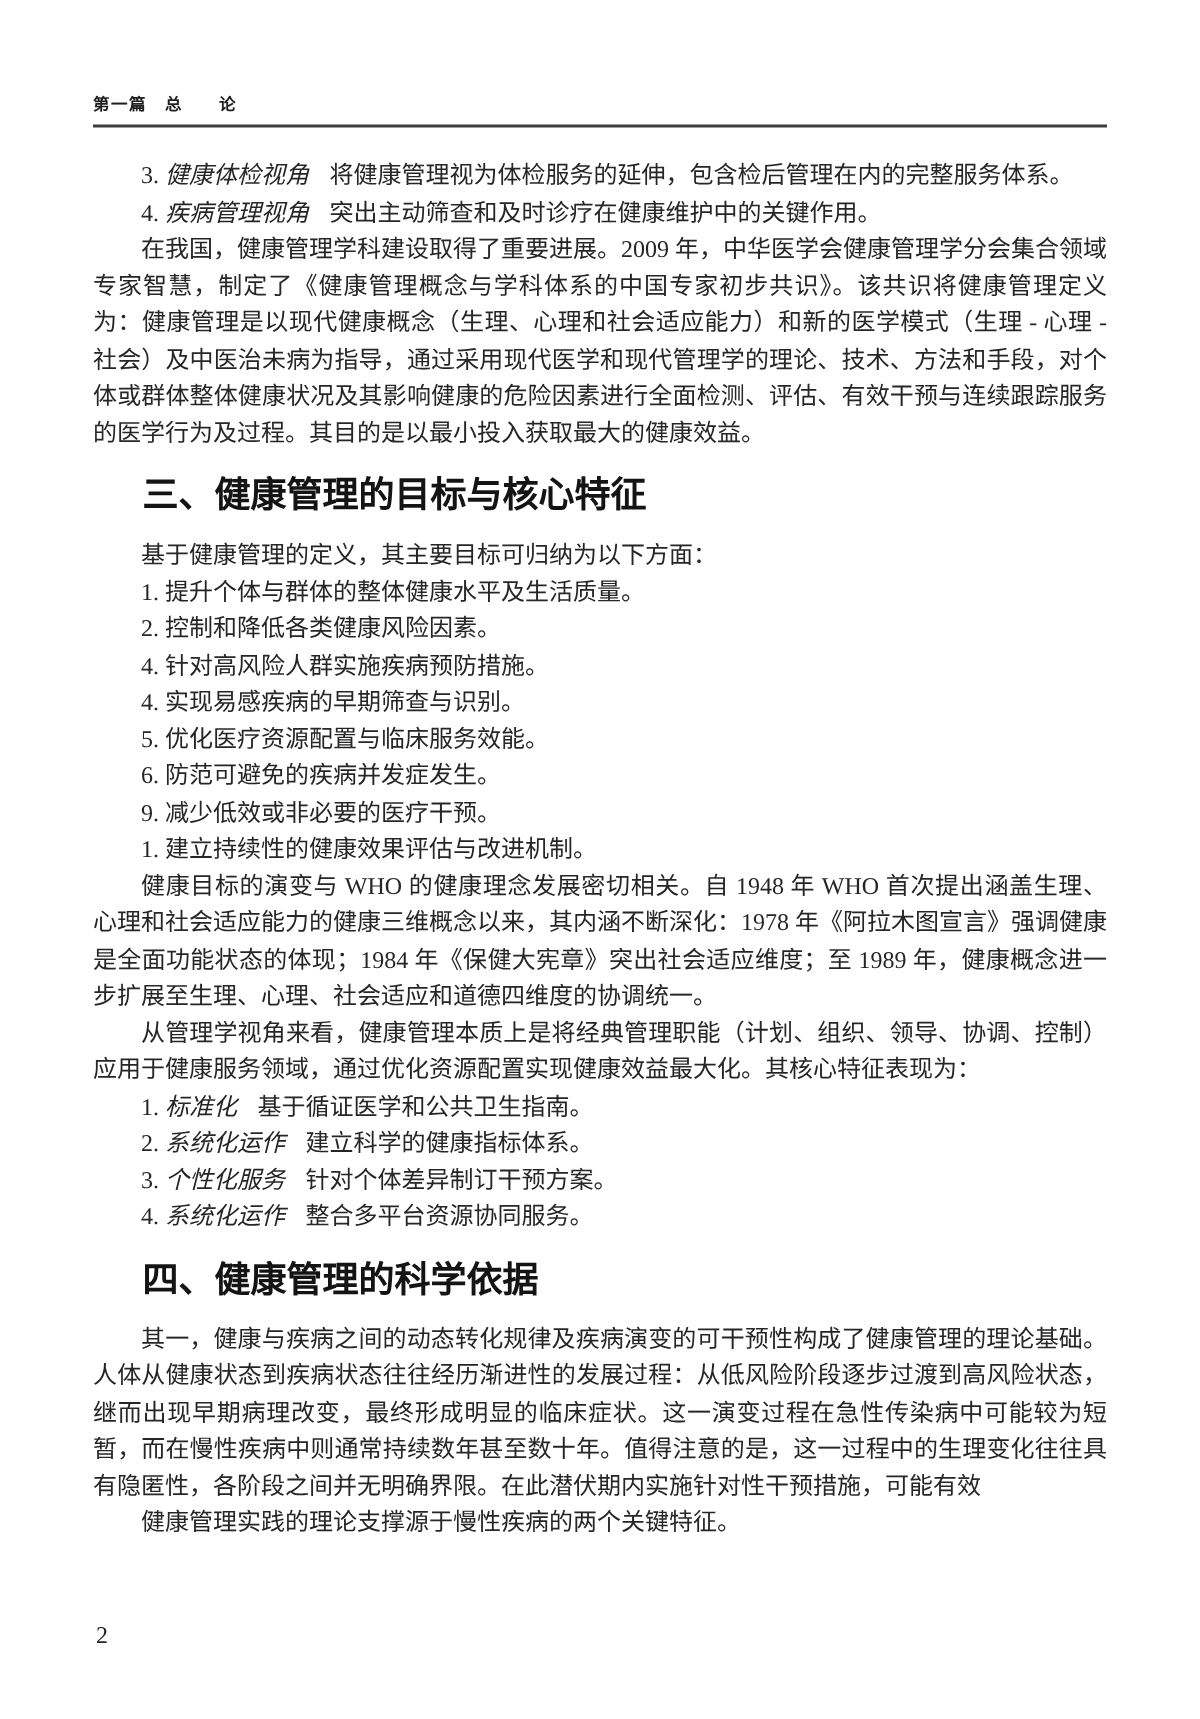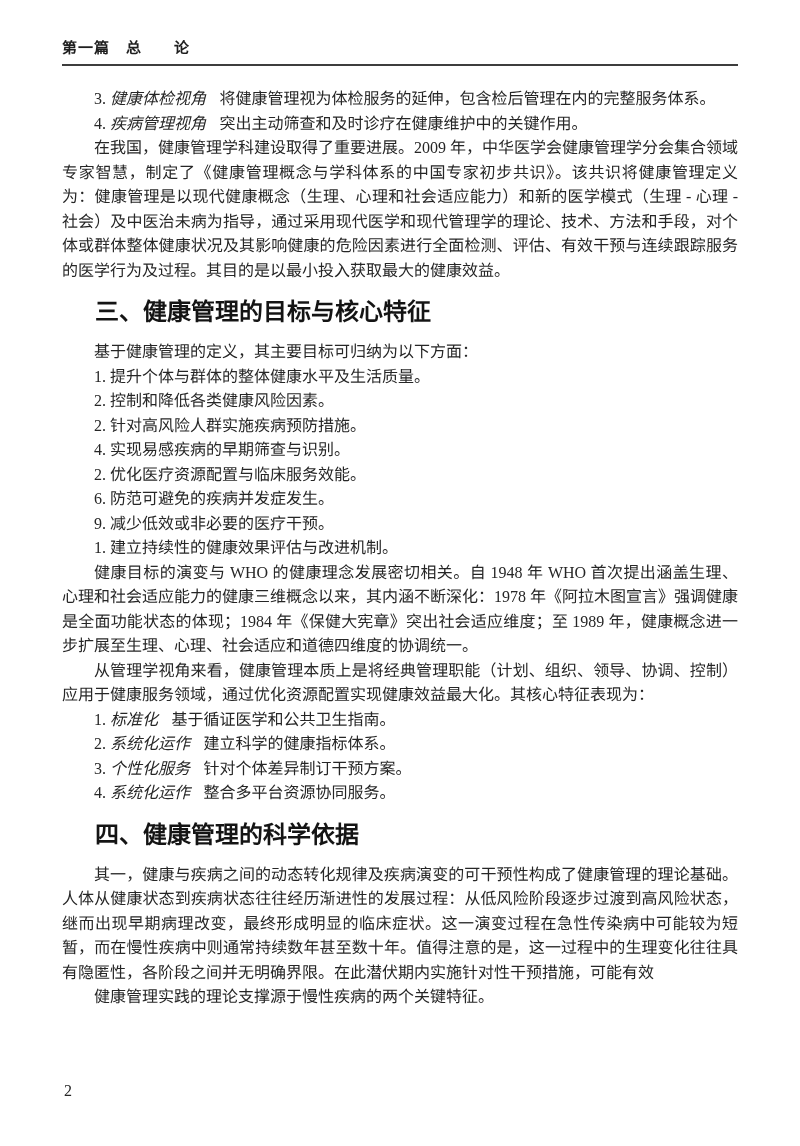--- a/index.html
+++ b/index.html
@@ -16,26 +16,26 @@
     font-family: "Liberation Serif", "DejaVu Serif", serif;
     color: #262626;
   }
   .content {
     position: absolute;
     left: 62px;
     top: 0;
     width: 676px;
   }
   .running-header {
-    margin-top: 36px;
+    margin-top: 60px;
     padding-bottom: 7px;
     border-bottom: 2px solid #3d3d3d;
     font-family: "Liberation Sans", "DejaVu Sans", sans-serif;
     font-weight: bold;
-    font-size: 15px;
+    font-size: 11px;
     letter-spacing: 1px;
     color: #1f1f1f;
   }
   .body-text {
     margin-top: 21px;
     font-size: 16px;
     line-height: 24.5px;
     text-align: justify;
   }
   .body-text p {
@@ -87,23 +87,23 @@
       <p class="list-item"><span>4.</span> <span class="term">疾病管理视角</span><span class="item-desc">突出主动筛查和及时诊疗在健康维护中的关键作用。</span></p>
 
       <p>在我国，健康管理学科建设取得了重要进展。2009 年，中华医学会健康管理学分会集合领域专家智慧，制定了《健康管理概念与学科体系的中国专家初步共识》。该共识将健康管理定义为：健康管理是以现代健康概念（生理、心理和社会适应能力）和新的医学模式（生理 - 心理 - 社会）及中医治未病为指导，通过采用现代医学和现代管理学的理论、技术、方法和手段，对个体或群体整体健康状况及其影响健康的危险因素进行全面检测、评估、有效干预与连续跟踪服务的医学行为及过程。其目的是以最小投入获取最大的健康效益。</p>
 
       <h2 class="section-heading">三、健康管理的目标与核心特征</h2>
 
       <p>基于健康管理的定义，其主要目标可归纳为以下方面：</p>
 
       <p class="list-item">1. 提升个体与群体的整体健康水平及生活质量。</p>
       <p class="list-item">2. 控制和降低各类健康风险因素。</p>
-      <p class="list-item">2. 针对高风险人群实施疾病预防措施。</p>
+      <p class="list-item">4. 针对高风险人群实施疾病预防措施。</p>
       <p class="list-item">4. 实现易感疾病的早期筛查与识别。</p>
-      <p class="list-item">2. 优化医疗资源配置与临床服务效能。</p>
+      <p class="list-item">5. 优化医疗资源配置与临床服务效能。</p>
       <p class="list-item">6. 防范可避免的疾病并发症发生。</p>
       <p class="list-item">9. 减少低效或非必要的医疗干预。</p>
       <p class="list-item">1. 建立持续性的健康效果评估与改进机制。</p>
 
       <p>健康目标的演变与 WHO 的健康理念发展密切相关。自 1948 年 WHO 首次提出涵盖生理、心理和社会适应能力的健康三维概念以来，其内涵不断深化：1978 年《阿拉木图宣言》强调健康是全面功能状态的体现；1984 年《保健大宪章》突出社会适应维度；至 1989 年，健康概念进一步扩展至生理、心理、社会适应和道德四维度的协调统一。</p>
 
       <p>从管理学视角来看，健康管理本质上是将经典管理职能（计划、组织、领导、协调、控制）应用于健康服务领域，通过优化资源配置实现健康效益最大化。其核心特征表现为：</p>
 
       <p class="list-item"><span>1.</span> <span class="term">标准化</span><span class="item-desc">基于循证医学和公共卫生指南。</span></p>
 

